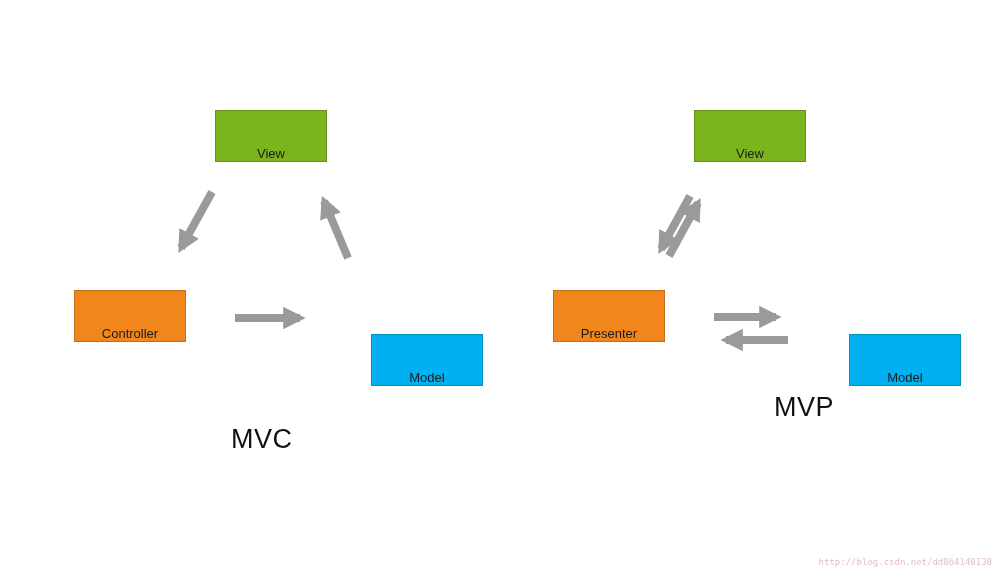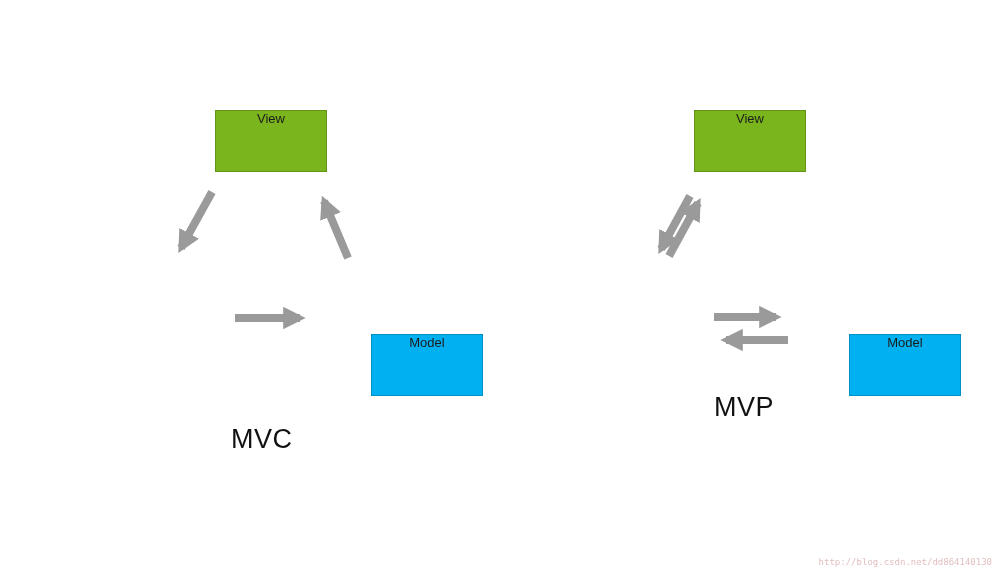--- a/index.html
+++ b/index.html
@@ -27,23 +27,23 @@
     stroke: var(--arrow, #9a9a9a);
     stroke-width: 8;
     fill: none;
   }
   .arrowhead {
     fill: var(--arrow, #9a9a9a);
   }
   .node {
     position: absolute;
     width: 112px;
-    height: 62px;
+    height: 52px;
     display: flex;
-    align-items: flex-start;
+    align-items: flex-end;
     justify-content: center;
     box-sizing: border-box;
     border: 1px solid rgba(0,0,0,0.18);
   }
   .node span {
     font-size: 13px;
     color: var(--node_text, #1c1c1c);
   }
   .node-green  { background: var(--green,  #7ab51d); }
   .node-orange { background: var(--orange, #f0861c); }
@@ -82,28 +82,34 @@
 
     <line class="arrow-line" x1="690" y1="196" x2="661" y2="249" marker-end="url(#head)"></line>
     <line class="arrow-line" x1="669" y1="256" x2="698" y2="203" marker-end="url(#head)"></line>
     <line class="arrow-line" x1="714" y1="317" x2="776" y2="317" marker-end="url(#head)"></line>
     <line class="arrow-line" x1="788" y1="340" x2="726" y2="340" marker-end="url(#head)"></line>
   </svg>
 
   <div class="node node-green" style="left:215px; top:110px;">
     <span>View</span>
   </div>
+  <div class="node node-orange" style="left:74px; top:290px;">
+    <span>Controller</span>
+  </div>
   <div class="node node-blue" style="left:371px; top:290px;">
     <span>Model</span>
   </div>
   <div class="pattern-title" style="left:231px; top:392px;margin-top:32px;">MVC</div>
 
   <div class="node node-green" style="left:694px; top:110px;">
     <span>View</span>
   </div>
+  <div class="node node-orange" style="left:553px; top:290px;">
+    <span>Presenter</span>
+  </div>
   <div class="node node-blue" style="left:849px; top:290px;">
     <span>Model</span>
   </div>
-  <div class="pattern-title" style="left:714px; top:392px;">MVP</div>
+  <div class="pattern-title" style="left:774px; top:392px;">MVP</div>
 
   <div class="watermark">http://blog.csdn.net/dd864140130</div>
 
 </div>
 
 </body></html>

